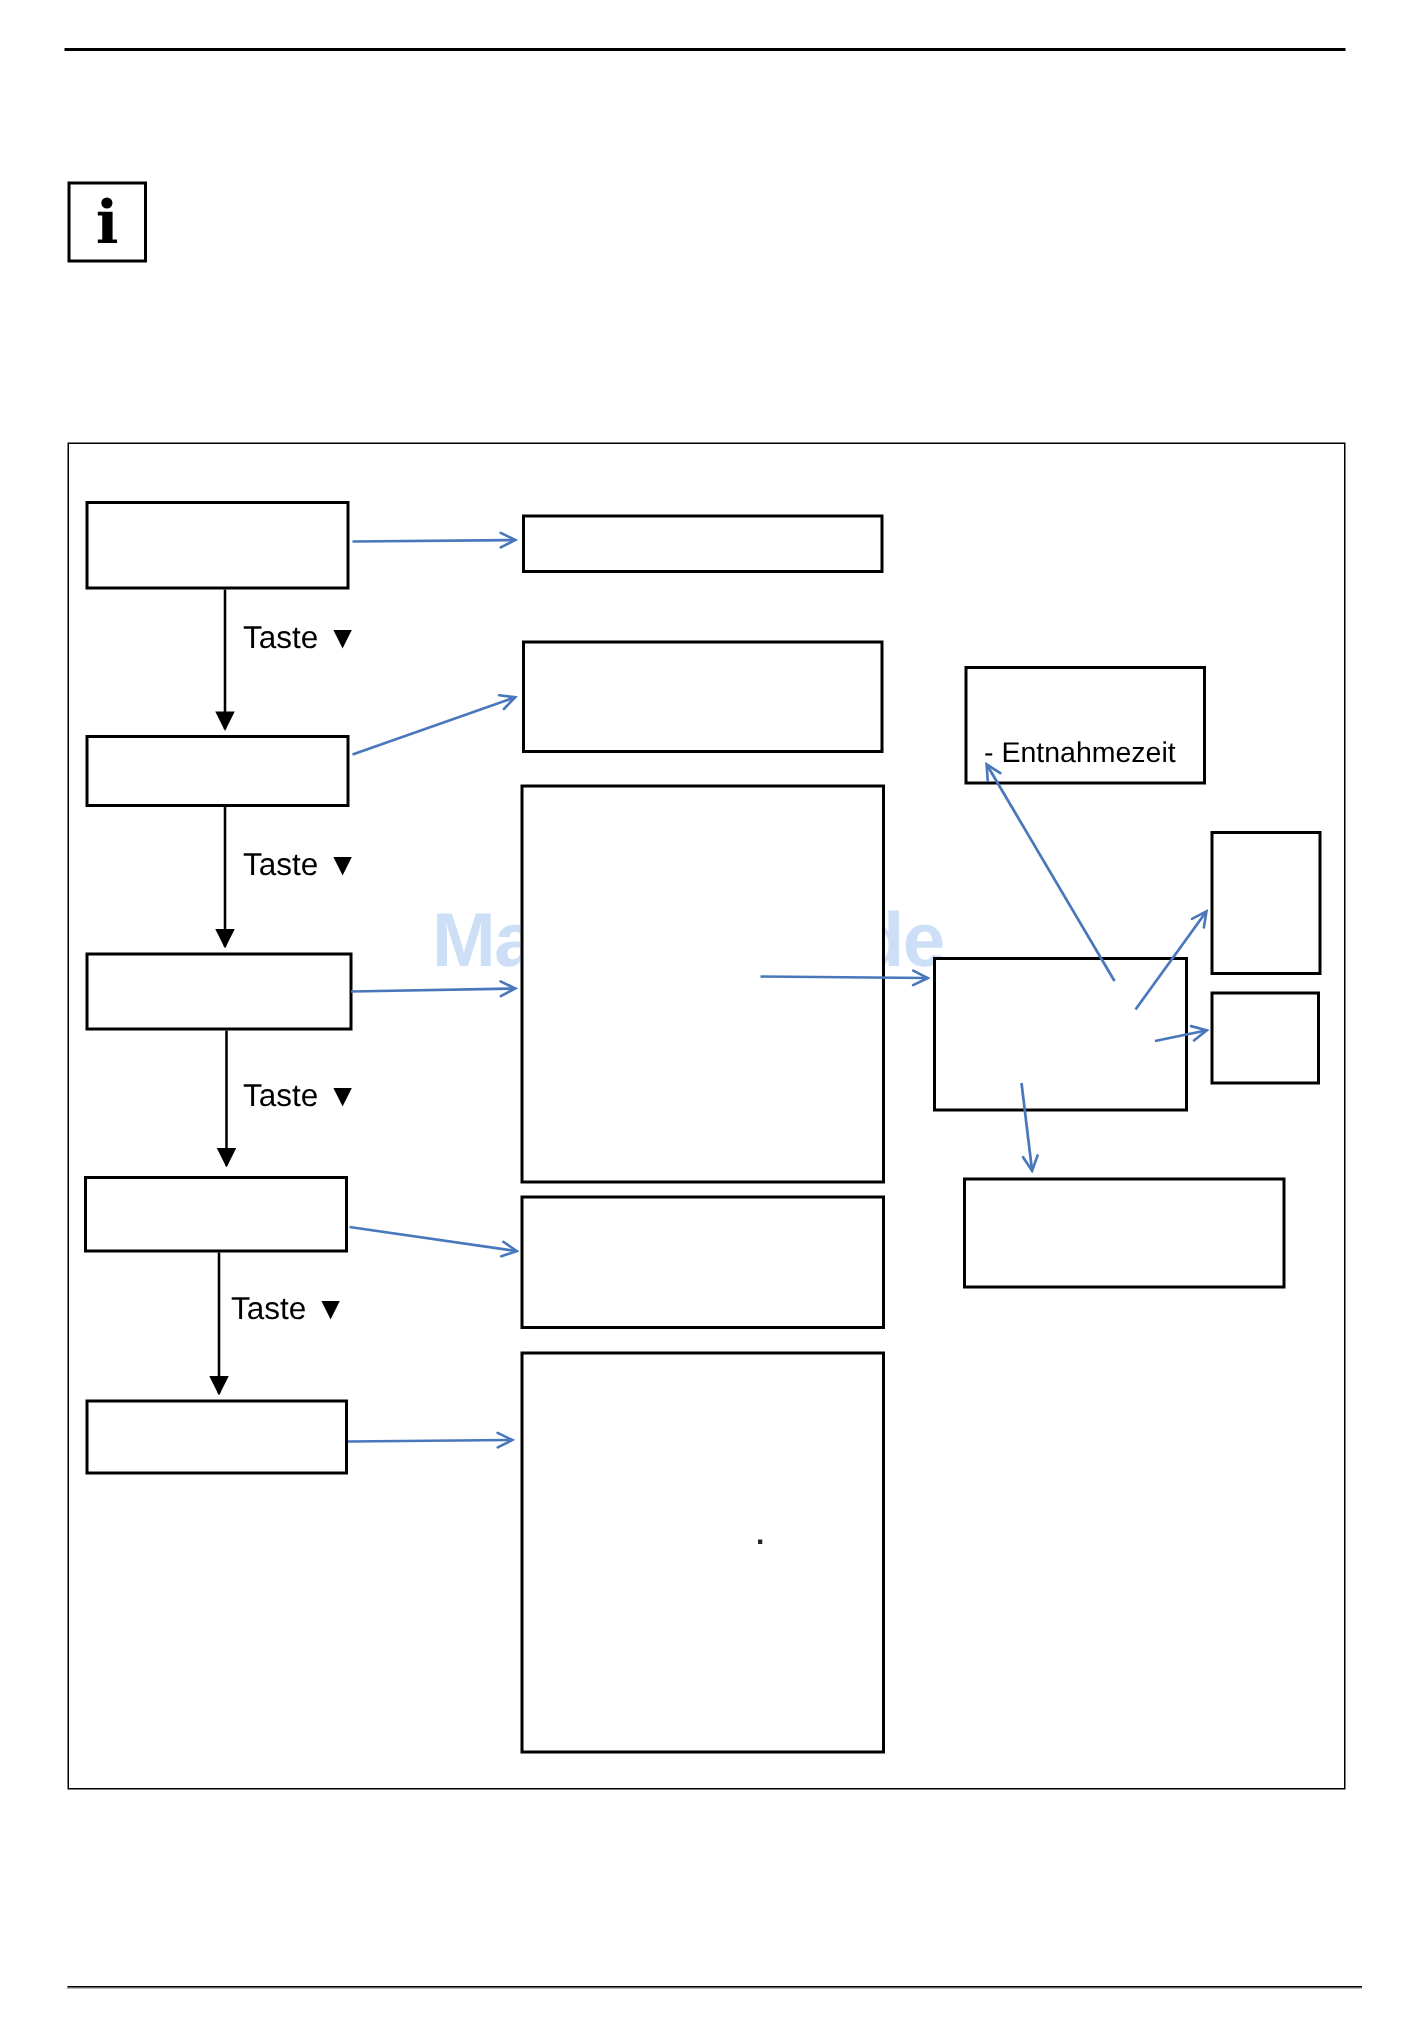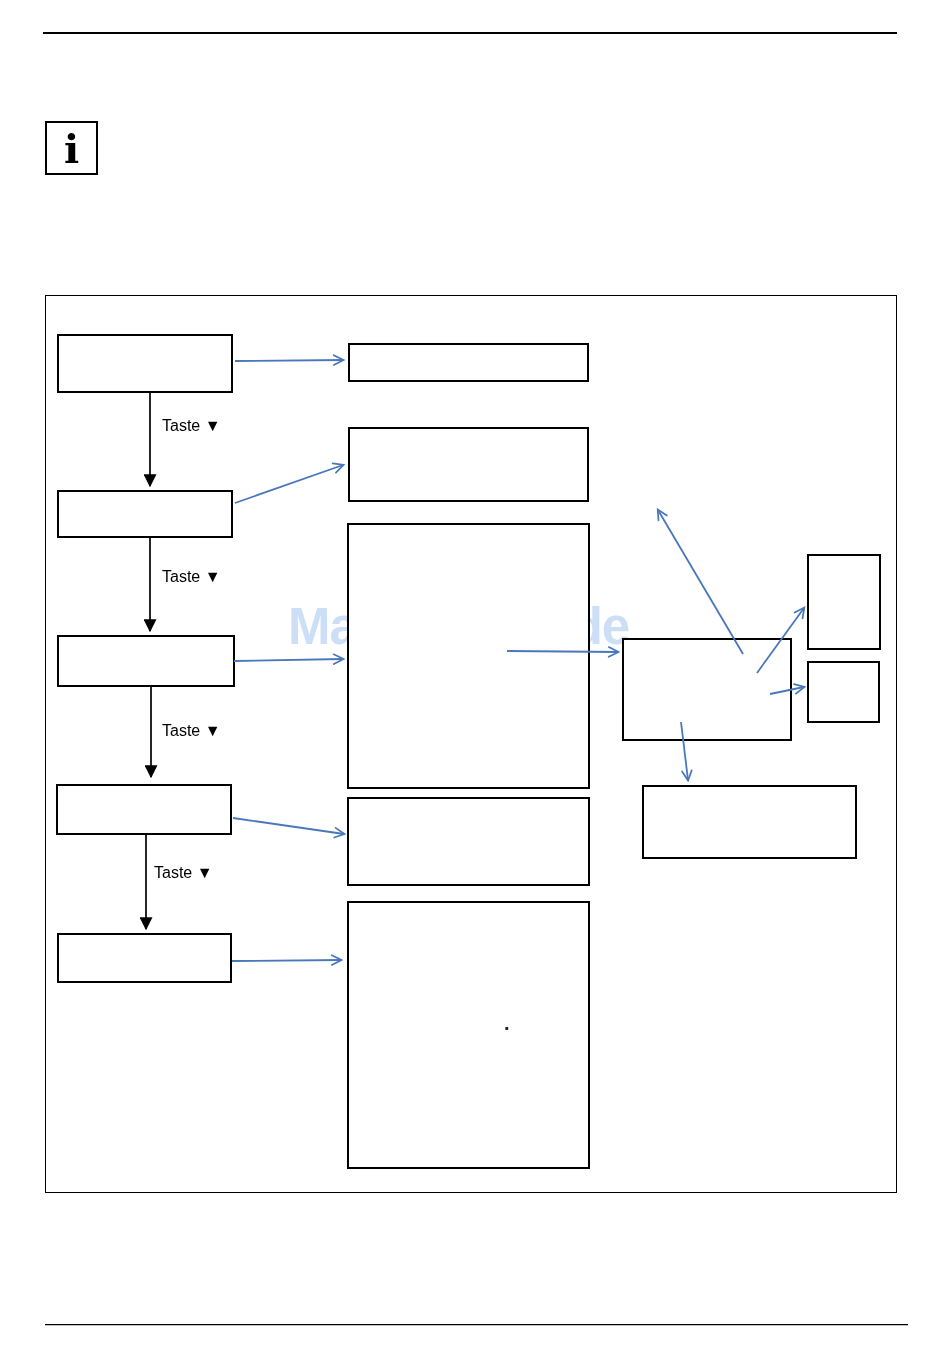--- a/index.html
+++ b/index.html
@@ -24,21 +24,21 @@
   }
   .frame{
     left:45px;top:295px;width:852px;height:898px;
     border:1.5px solid var(--line-black,#000);
   }
   .fbox{
     border:2px solid var(--line-black,#000);
     background:#ffffff;
   }
   .taste{
-    font-size:16px;line-height:18px;color:var(--line-black,#000);
+    font-size:21px;line-height:18px;color:var(--line-black,#000);
     white-space:nowrap;letter-spacing:0px;
   }
   .entn{
     display:flex;align-items:flex-end;
     padding:0 0 7px 11px;
     font-size:19px;color:var(--line-black,#000);
   }
   .watermark{
     left:288px;top:597px;
     font-size:51px;font-weight:700;letter-spacing:-1px;
@@ -76,20 +76,23 @@
   <div class="abs fbox" style="left:57px;top:635px;width:178px;height:52px;"></div>
   <div class="abs fbox" style="left:56px;top:784px;width:176px;height:51px;"></div>
   <div class="abs fbox" style="left:57px;top:933px;width:175px;height:50px;"></div>
 
   <div class="abs fbox" style="left:348px;top:343px;width:241px;height:39px;"></div>
   <div class="abs fbox" style="left:348px;top:427px;width:241px;height:75px;"></div>
   <div class="abs fbox" style="left:347px;top:523px;width:243px;height:266px;"></div>
   <div class="abs fbox" style="left:347px;top:797px;width:243px;height:89px;"></div>
   <div class="abs fbox" style="left:347px;top:901px;width:243px;height:268px;"></div>
 
+  <div class="abs fbox entn" style="left:643px;top:444px;width:161px;height:79px;">
+    <span>- Entnahmezeit</span>
+  </div>
   <div class="abs fbox" style="left:622px;top:638px;width:170px;height:103px;"></div>
   <div class="abs fbox" style="left:807px;top:554px;width:74px;height:96px;"></div>
   <div class="abs fbox" style="left:807px;top:661px;width:73px;height:62px;"></div>
   <div class="abs fbox" style="left:642px;top:785px;width:215px;height:74px;"></div>
 
   <div class="abs taste" style="left:162px;top:417px;">Taste ▼</div>
   <div class="abs taste" style="left:162px;top:568px;">Taste ▼</div>
   <div class="abs taste" style="left:162px;top:722px;">Taste ▼</div>
   <div class="abs taste" style="left:154px;top:864px;">Taste ▼</div>
 

